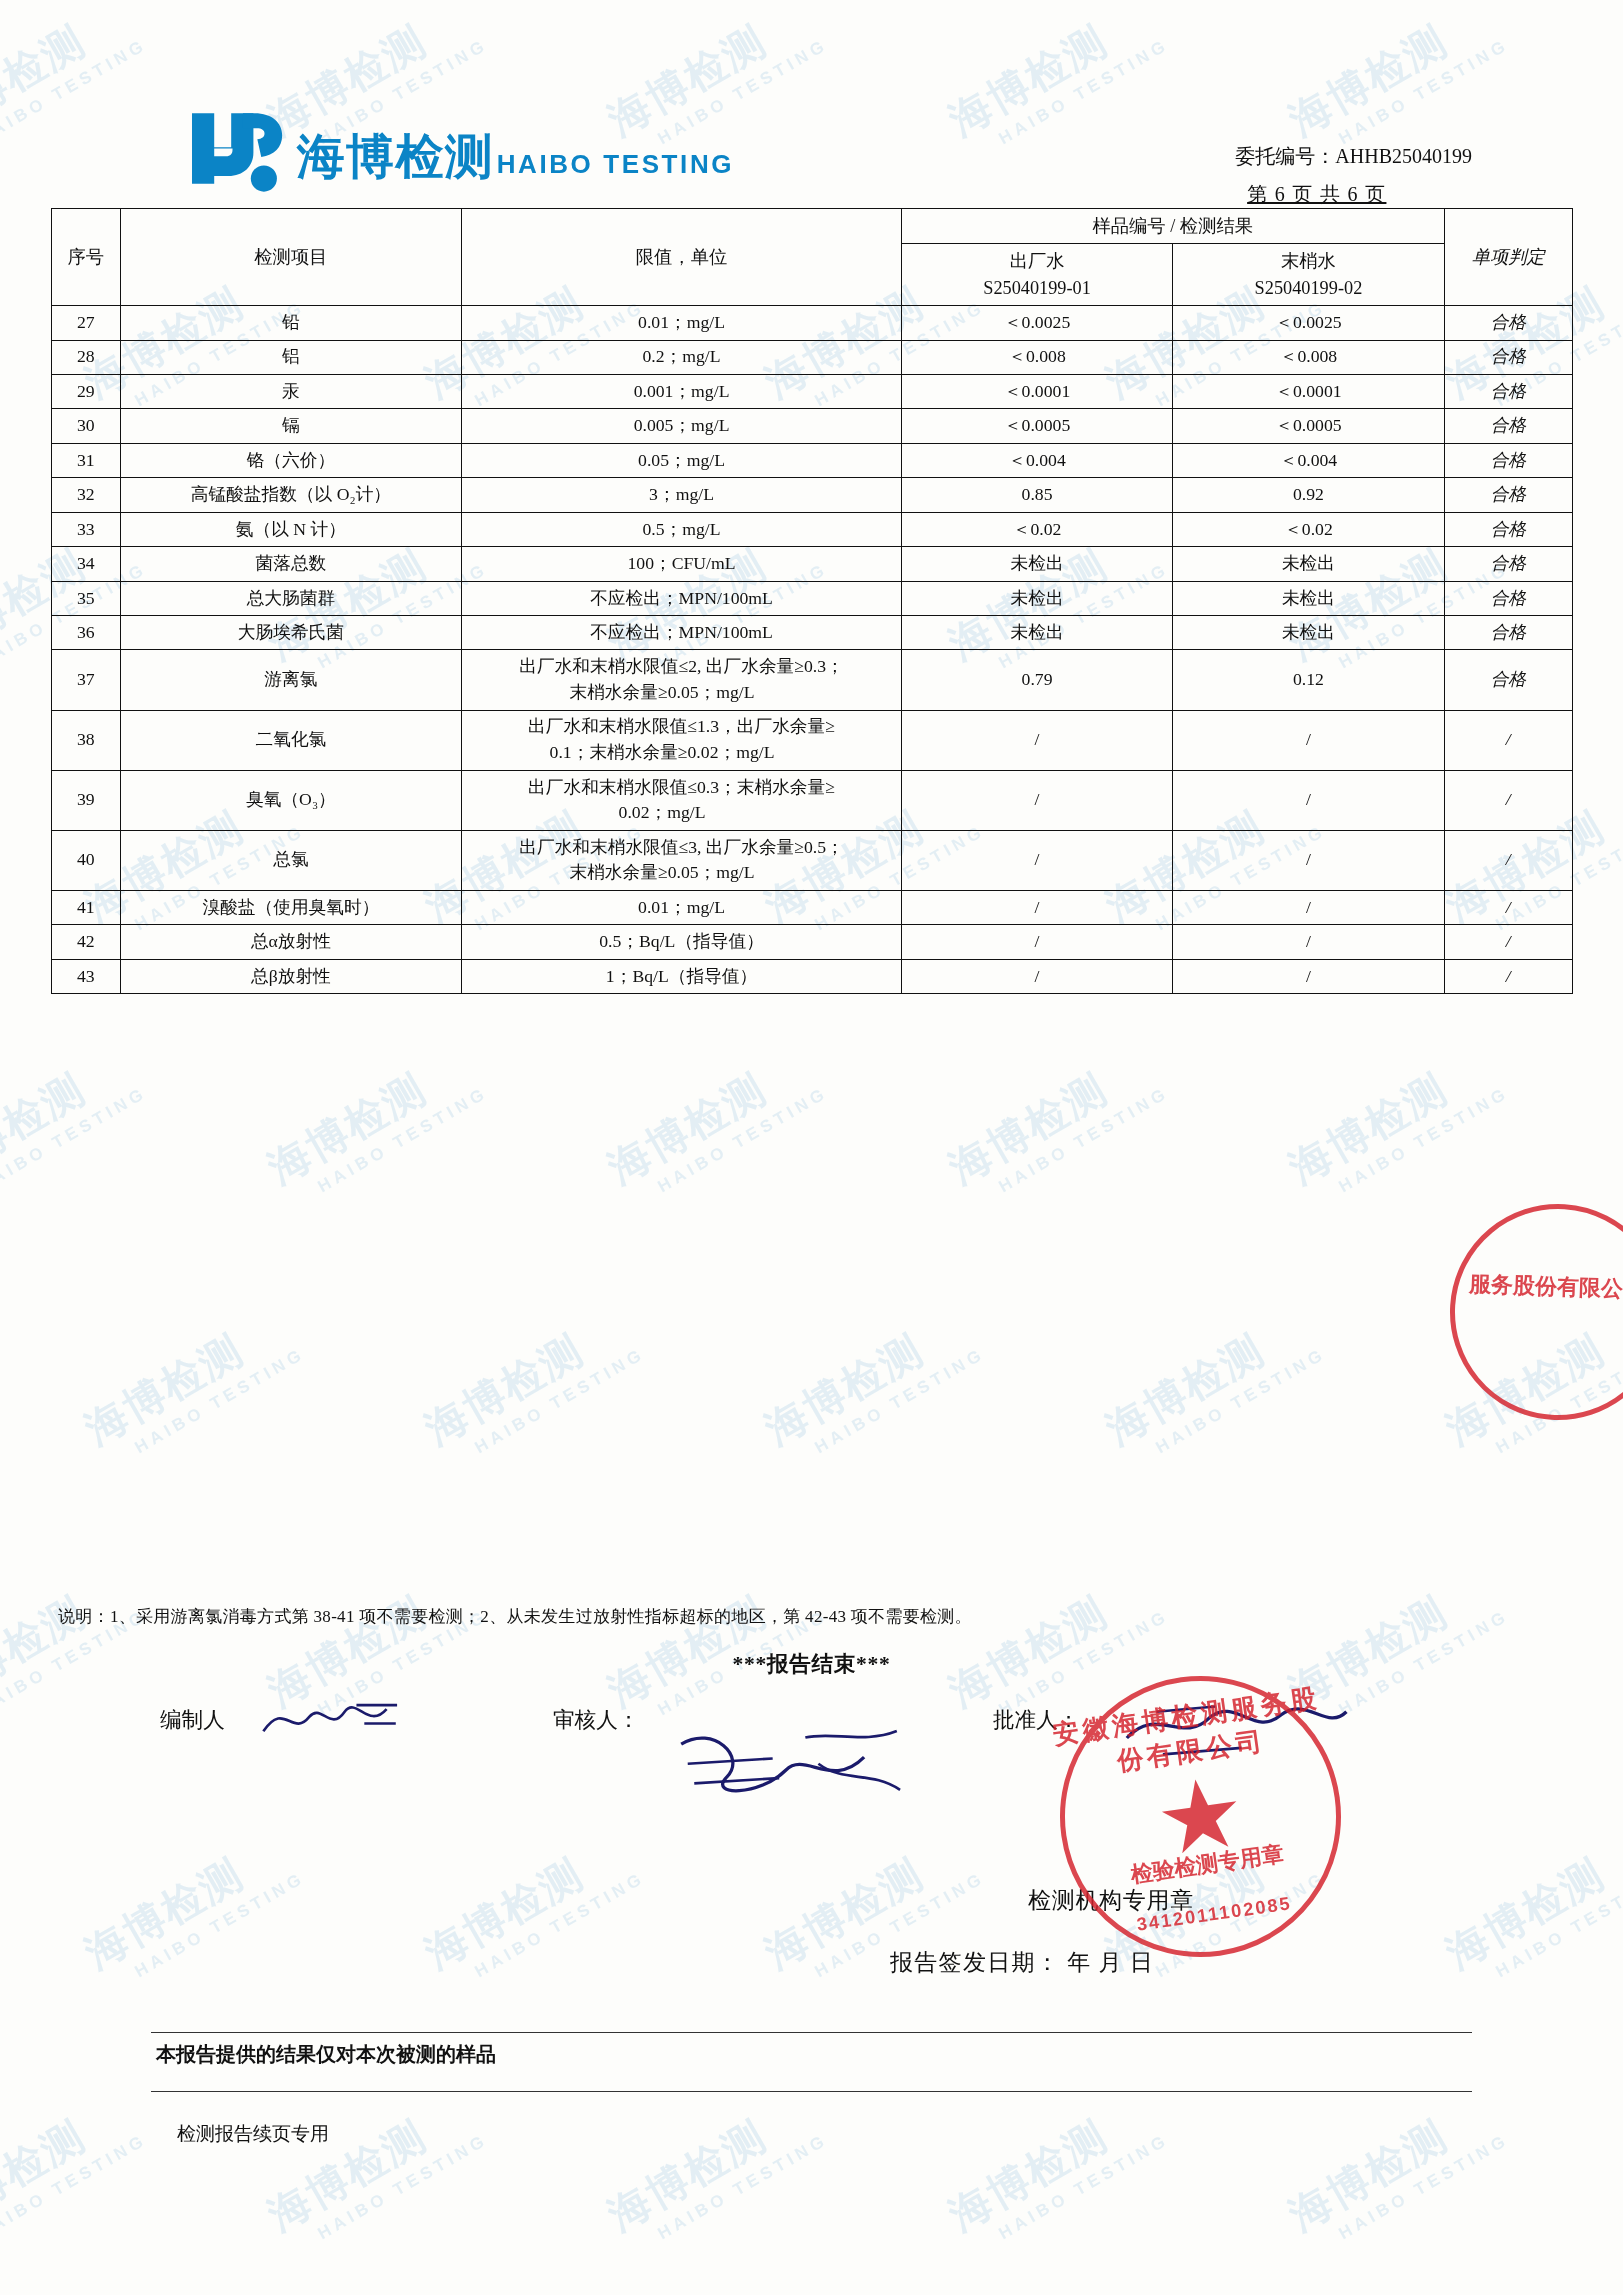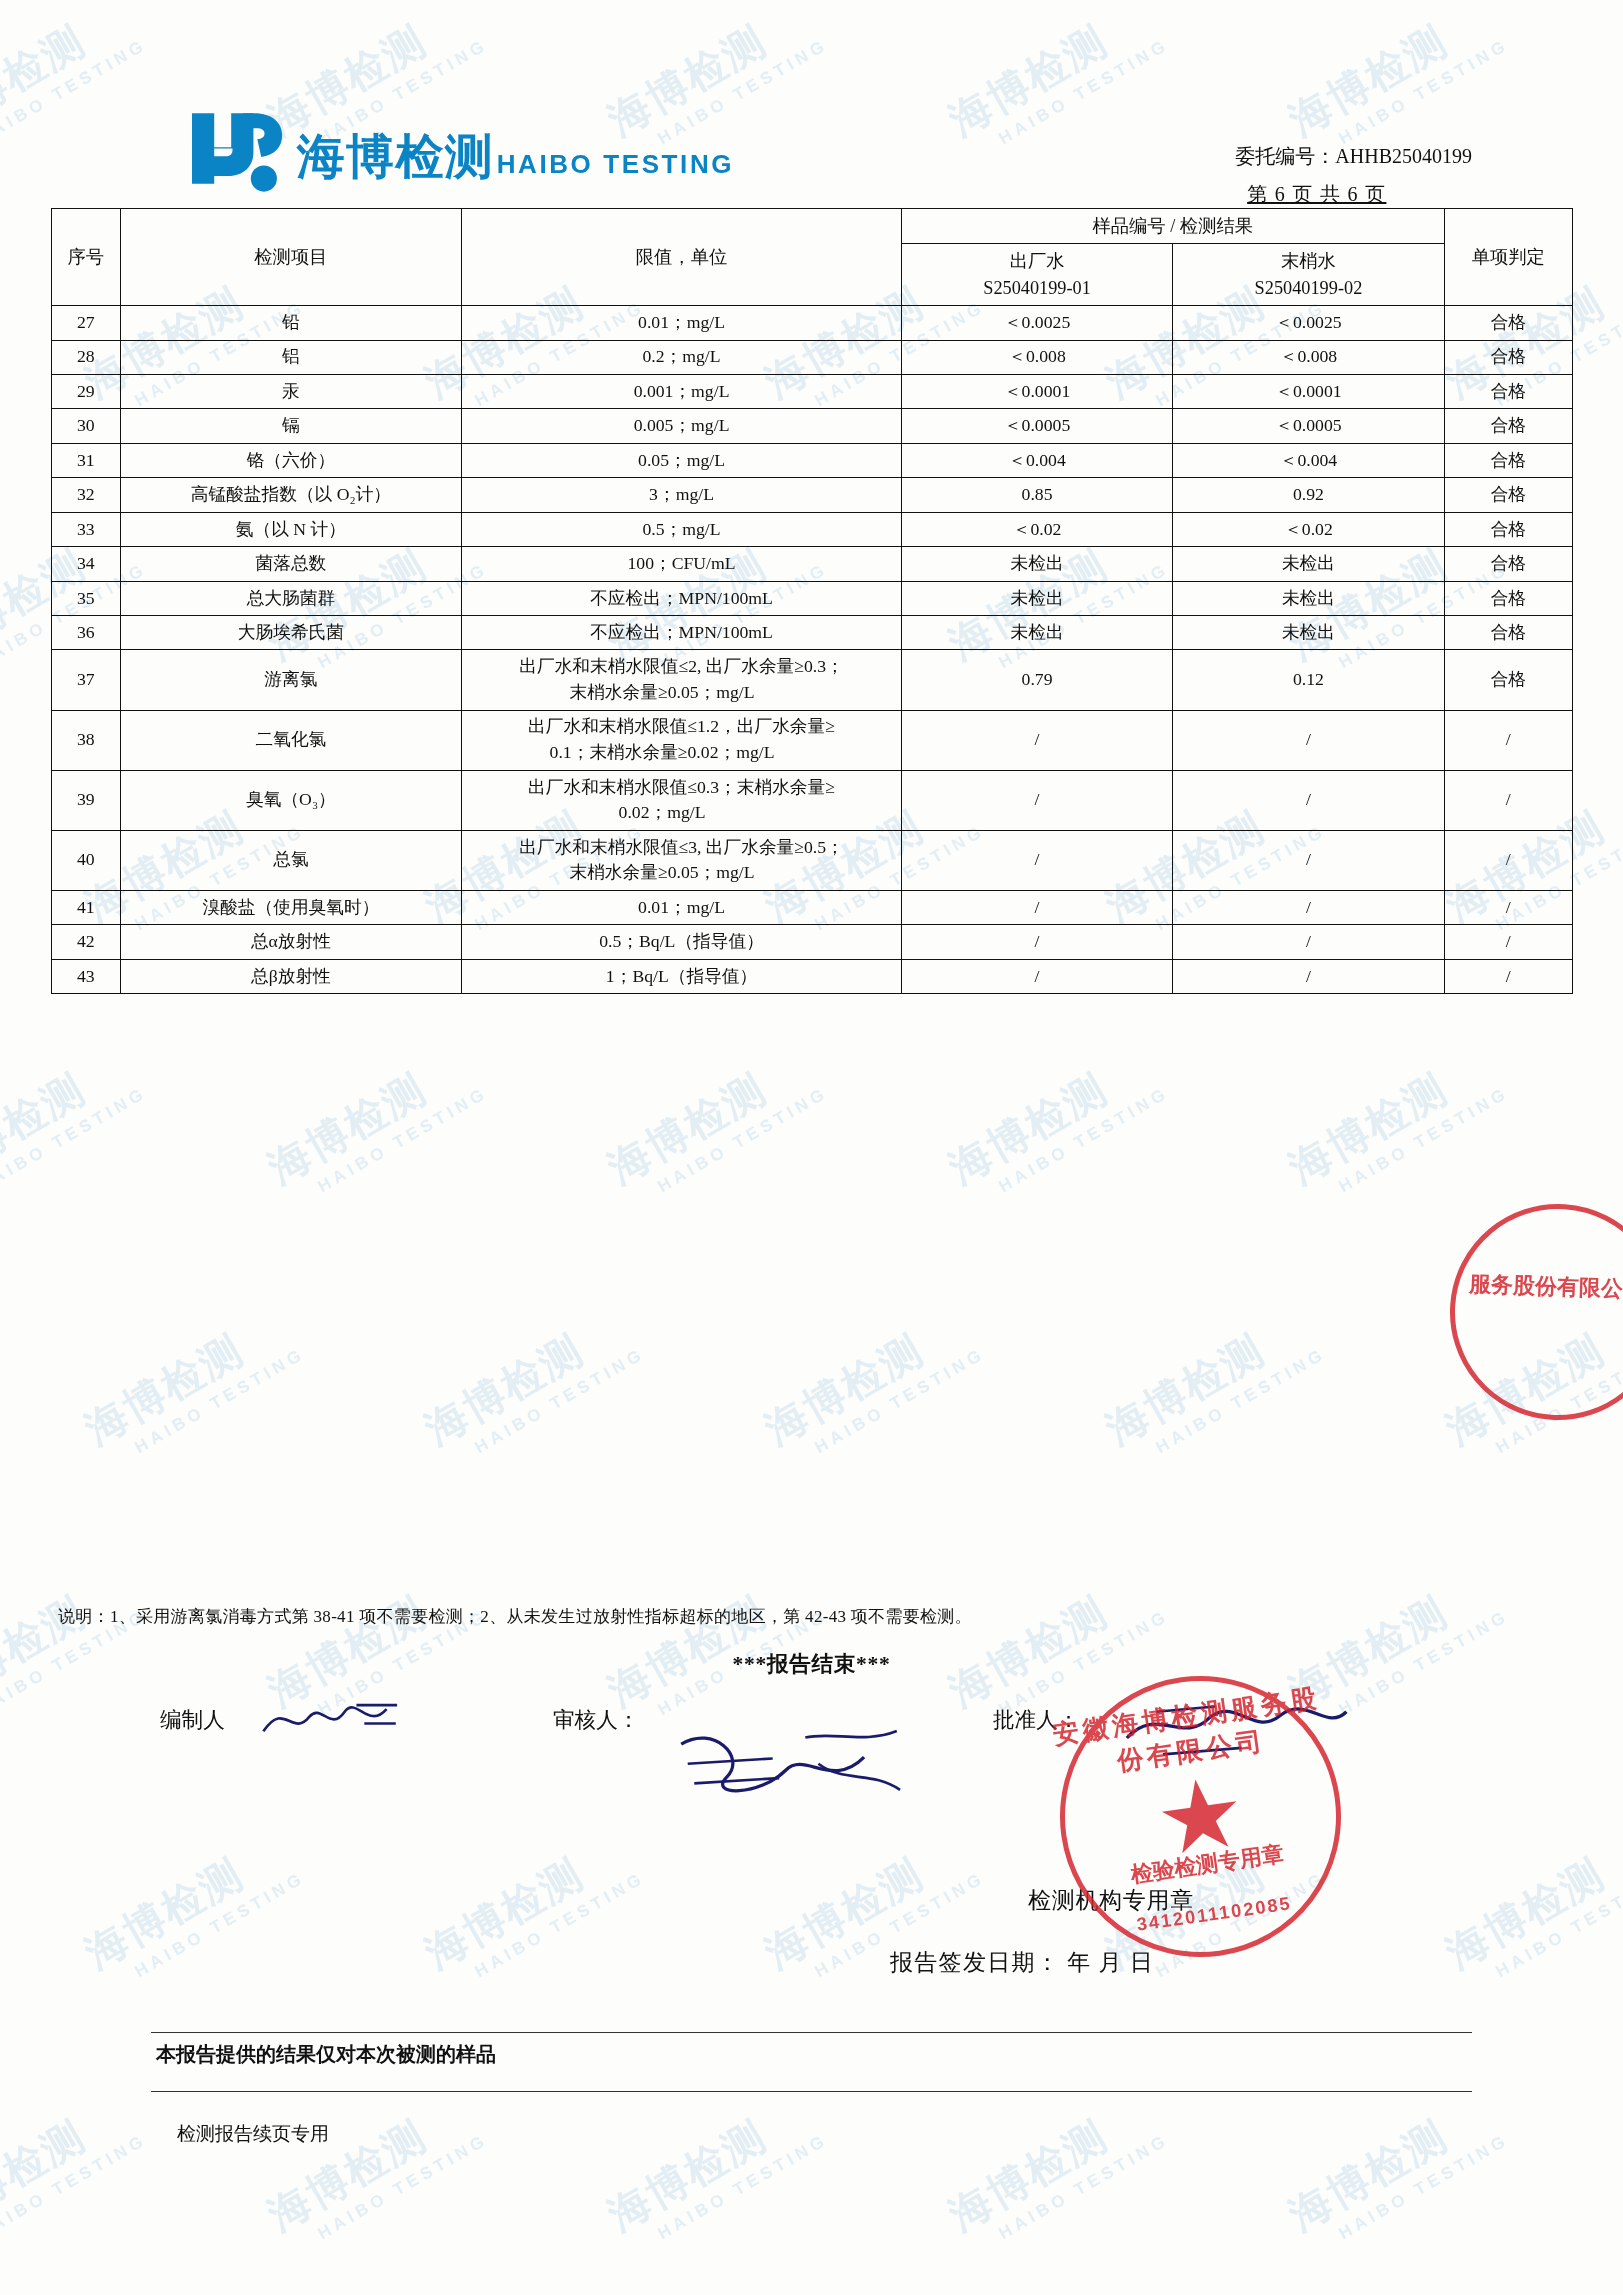--- a/index.html
+++ b/index.html
@@ -84,21 +84,21 @@
     vertical-align: middle;
     padding: 3.9px 2.6px;
     line-height: 1.45;
   }
   table#results thead th { font-weight: 400; font-size: 18.3px; margin-top: 24px; }
   .c-no    { width: 71px; }
   .c-item  { width: 357px; }
   .c-limit { width: 458px; }
   .c-s1    { width: 281px; }
   .c-s2    { width: 281px; }
-  .c-judge { width: 134px; }
+  .c-judge { width: 134px; font-style: italic; }
   td.limit-cell { text-align:center; }
   td.limit-cell.multi { text-align:left; padding-left: 14.4px; }
   td.limit-cell.multi .l2 { display:block; text-align:center; padding-right:39px;}
 
   
   #note {
     position:absolute; left: 58px; top: 1605px;
     font-size: 17px;
     letter-spacing: 0.3px;
   }
@@ -522,21 +522,21 @@
             <td class="c-no">37</td>
             <td class="c-item">游离氯</td>
             <td class="c-limit limit-cell multi"><span>出厂水和末梢水限值≤2, 出厂水余量≥0.3；</span><span class="l2">末梢水余量≥0.05；mg/L</span></td>
             <td class="c-s1">0.79</td>
             <td class="c-s2">0.12</td>
             <td class="c-judge">合格</td>
           </tr>
           <tr>
             <td class="c-no">38</td>
             <td class="c-item">二氧化氯</td>
-            <td class="c-limit limit-cell multi"><span>出厂水和末梢水限值≤1.2，出厂水余量≥</span><span class="l2">0.1；末梢水余量≥0.02；mg/L</span></td>
+            <td class="c-limit limit-cell multi"><span>出厂水和末梢水限值≤1.3，出厂水余量≥</span><span class="l2">0.1；末梢水余量≥0.02；mg/L</span></td>
             <td class="c-s1">/</td>
             <td class="c-s2">/</td>
             <td class="c-judge">/</td>
           </tr>
           <tr>
             <td class="c-no">39</td>
             <td class="c-item">臭氧（O₃）</td>
             <td class="c-limit limit-cell multi"><span>出厂水和末梢水限值≤0.3；末梢水余量≥</span><span class="l2">0.02；mg/L</span></td>
             <td class="c-s1">/</td>
             <td class="c-s2">/</td>

